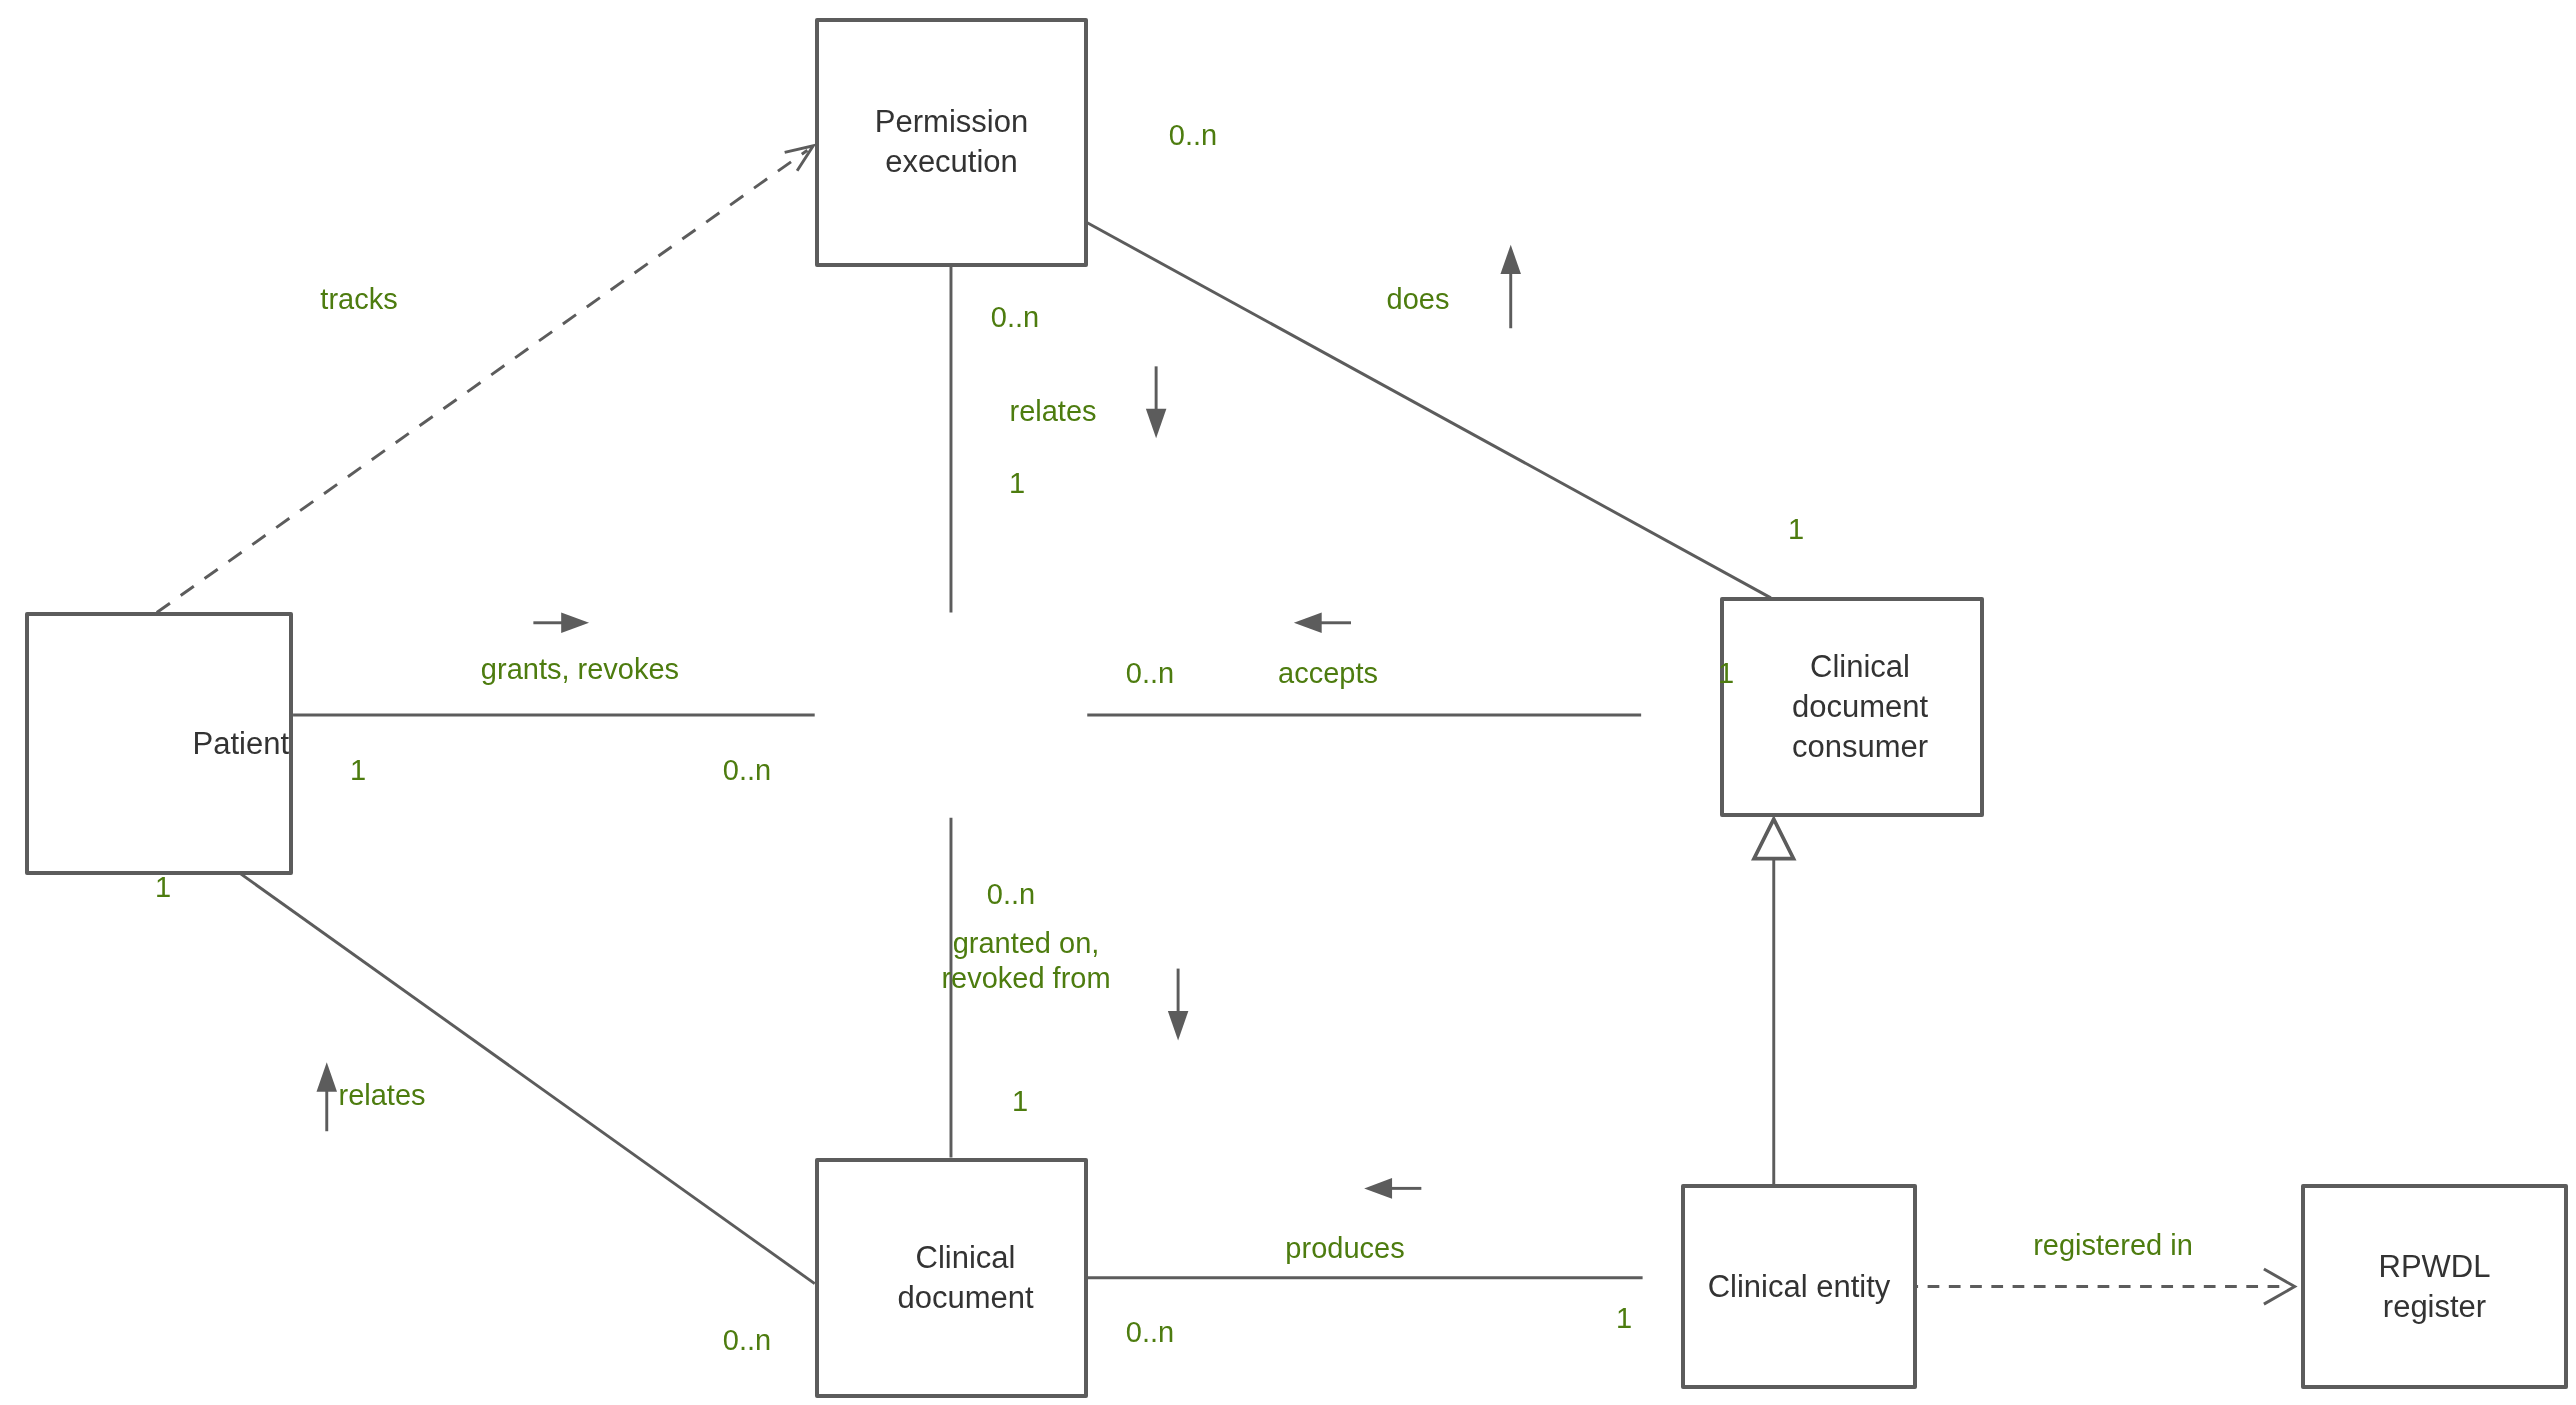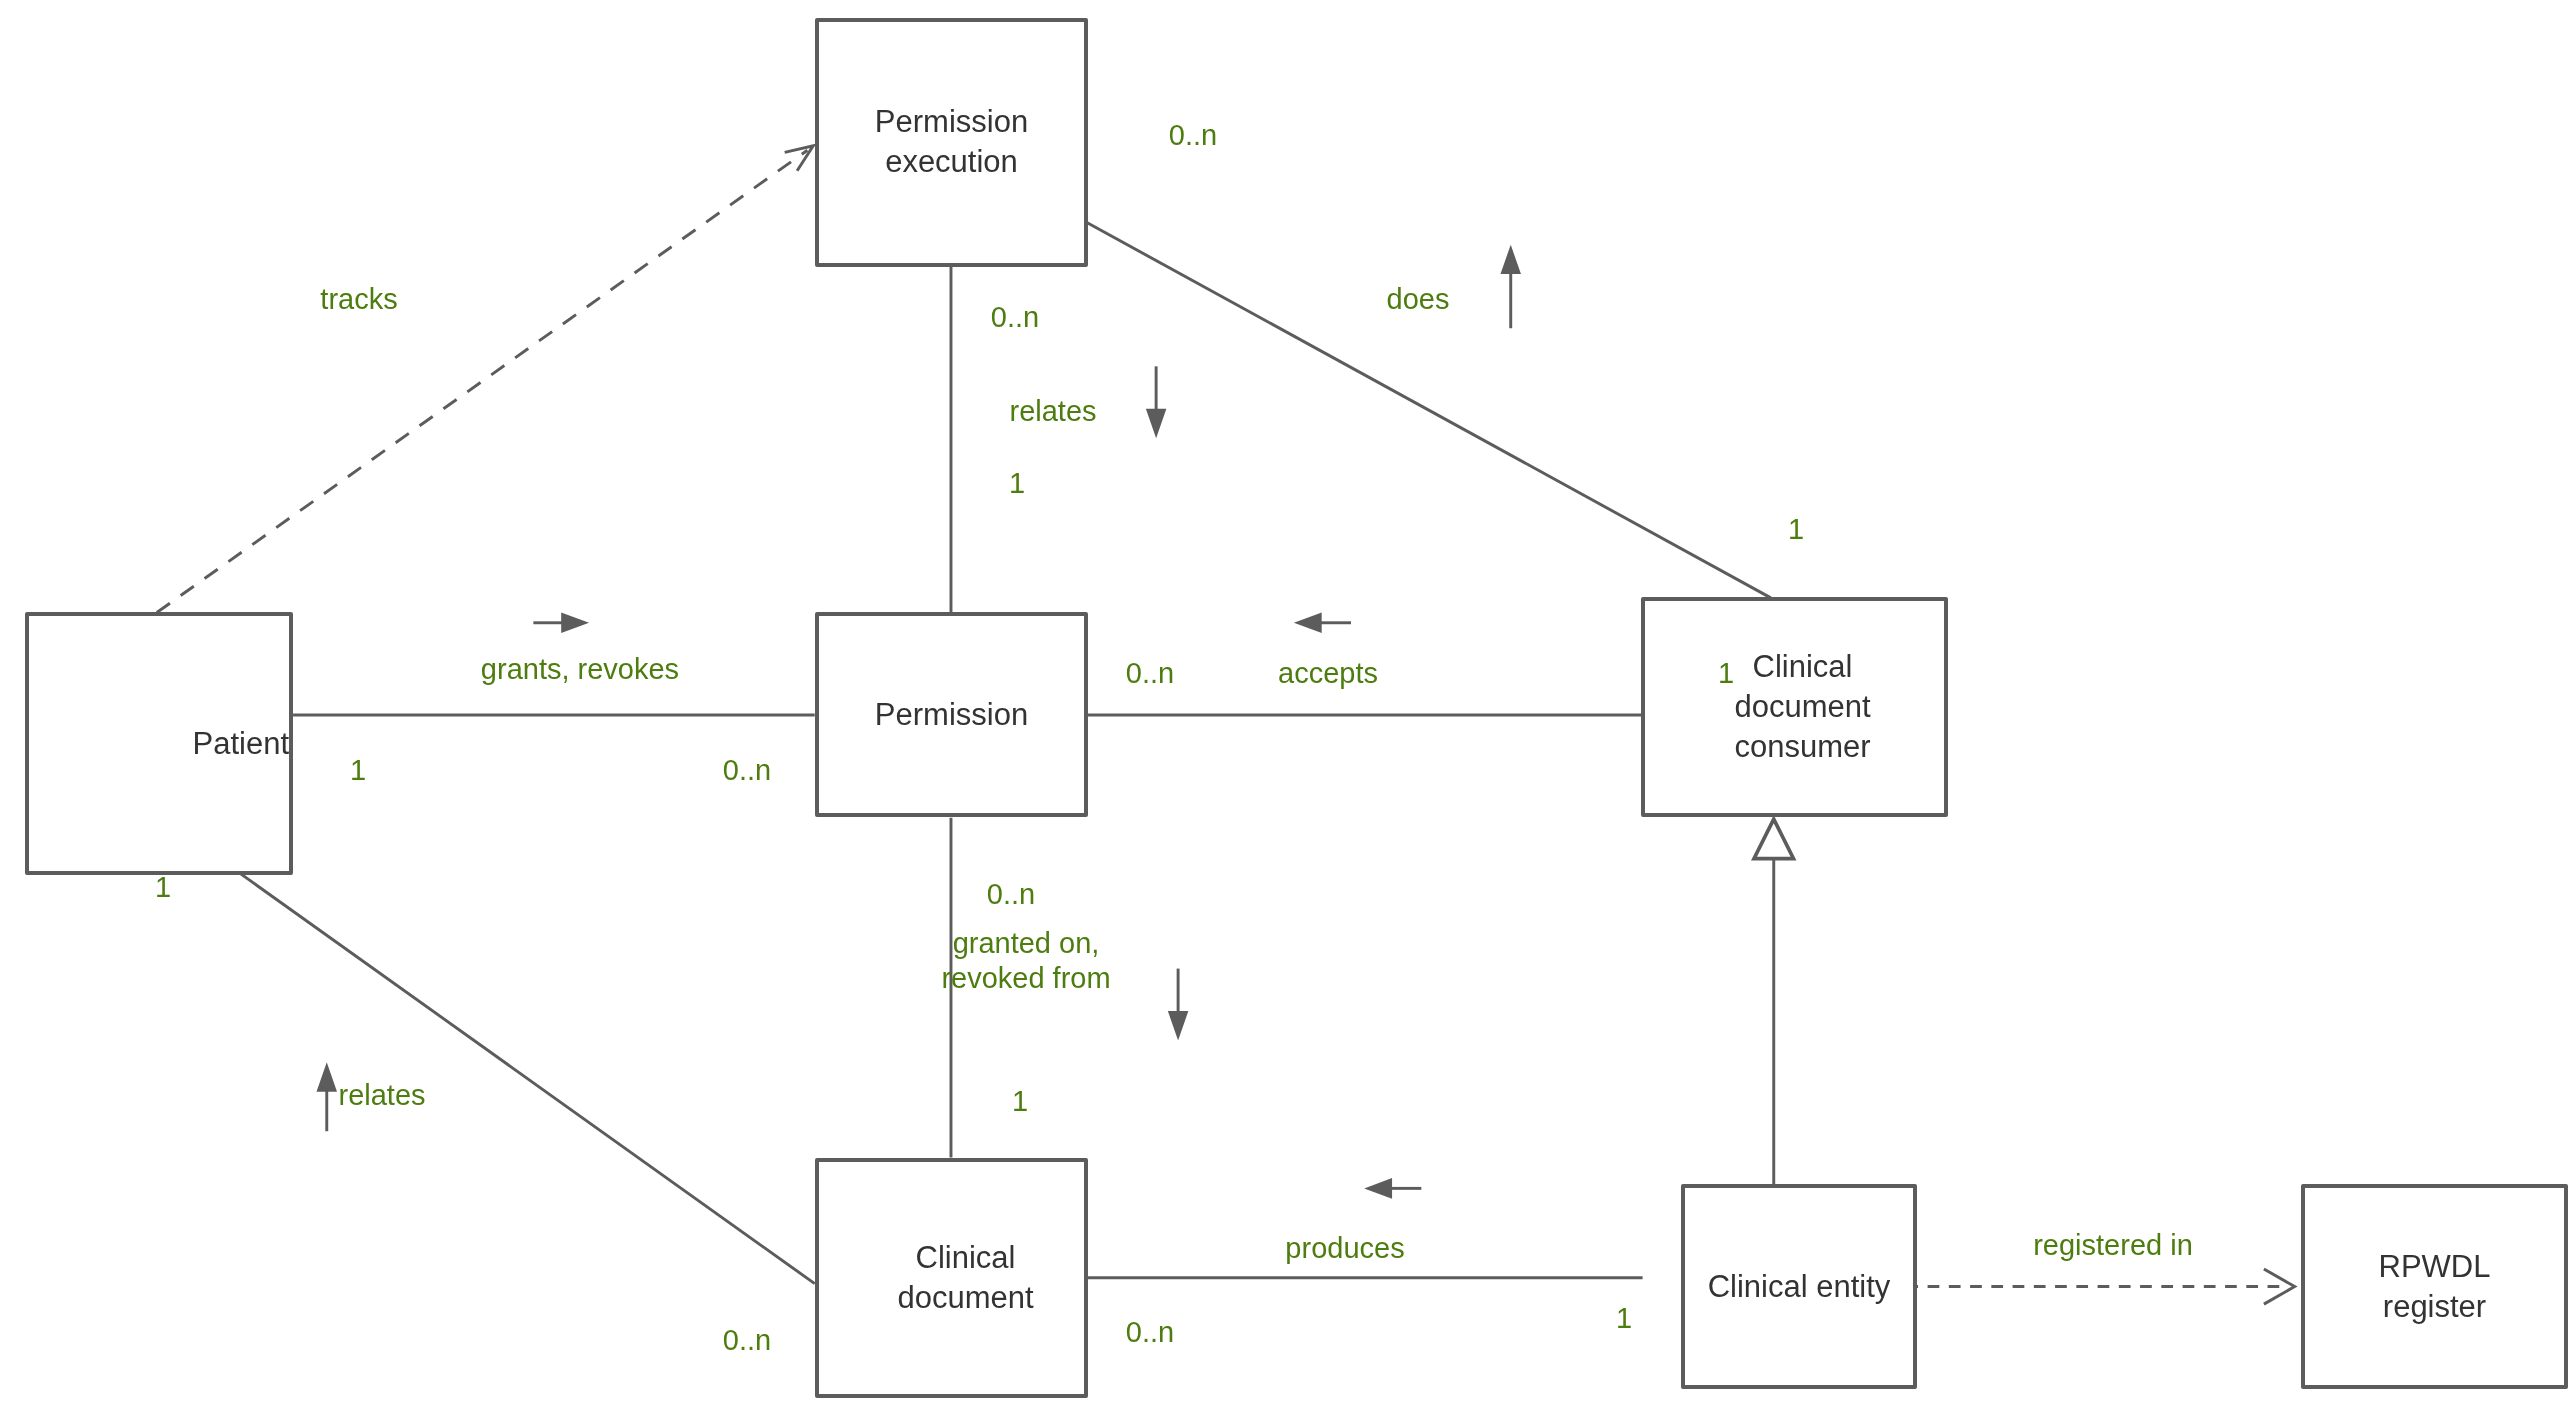--- a/index.html
+++ b/index.html
@@ -116,25 +116,22 @@
   </svg>
 
   <div class="node" style="left:25px; top:612px; width:268px; height:263px;justify-content:flex-end;">
     <span class="node-label">Patient</span>
   </div>
 
   <div class="node" style="left:815px; top:17.6px; width:273px; height:249px;">
     <span class="node-label" style="max-width:220px;">Permission execution</span>
   </div>
 
-  <div class="node" style="left:815px; top:612px; width:273px; height:205px;">
-    <span class="node-label">Permission</span>
-  </div>
 
-  <div class="node" style="left:1641px; top:597px; width:307px; height:220px;padding-left:16px;">
+  <div class="node" style="left:1720px; top:597px; width:264px; height:220px;padding-left:16px;">
     <span class="node-label" style="max-width:176px;">Clinical document consumer</span>
   </div>
 
   <div class="node" style="left:815px; top:1158px; width:273px; height:240px;padding-left:28px;">
     <span class="node-label" style="max-width:176px;">Clinical document</span>
   </div>
 
   <div class="node" style="left:1681px; top:1184px; width:236px; height:205px;">
     <span class="node-label">Clinical entity</span>
   </div>

